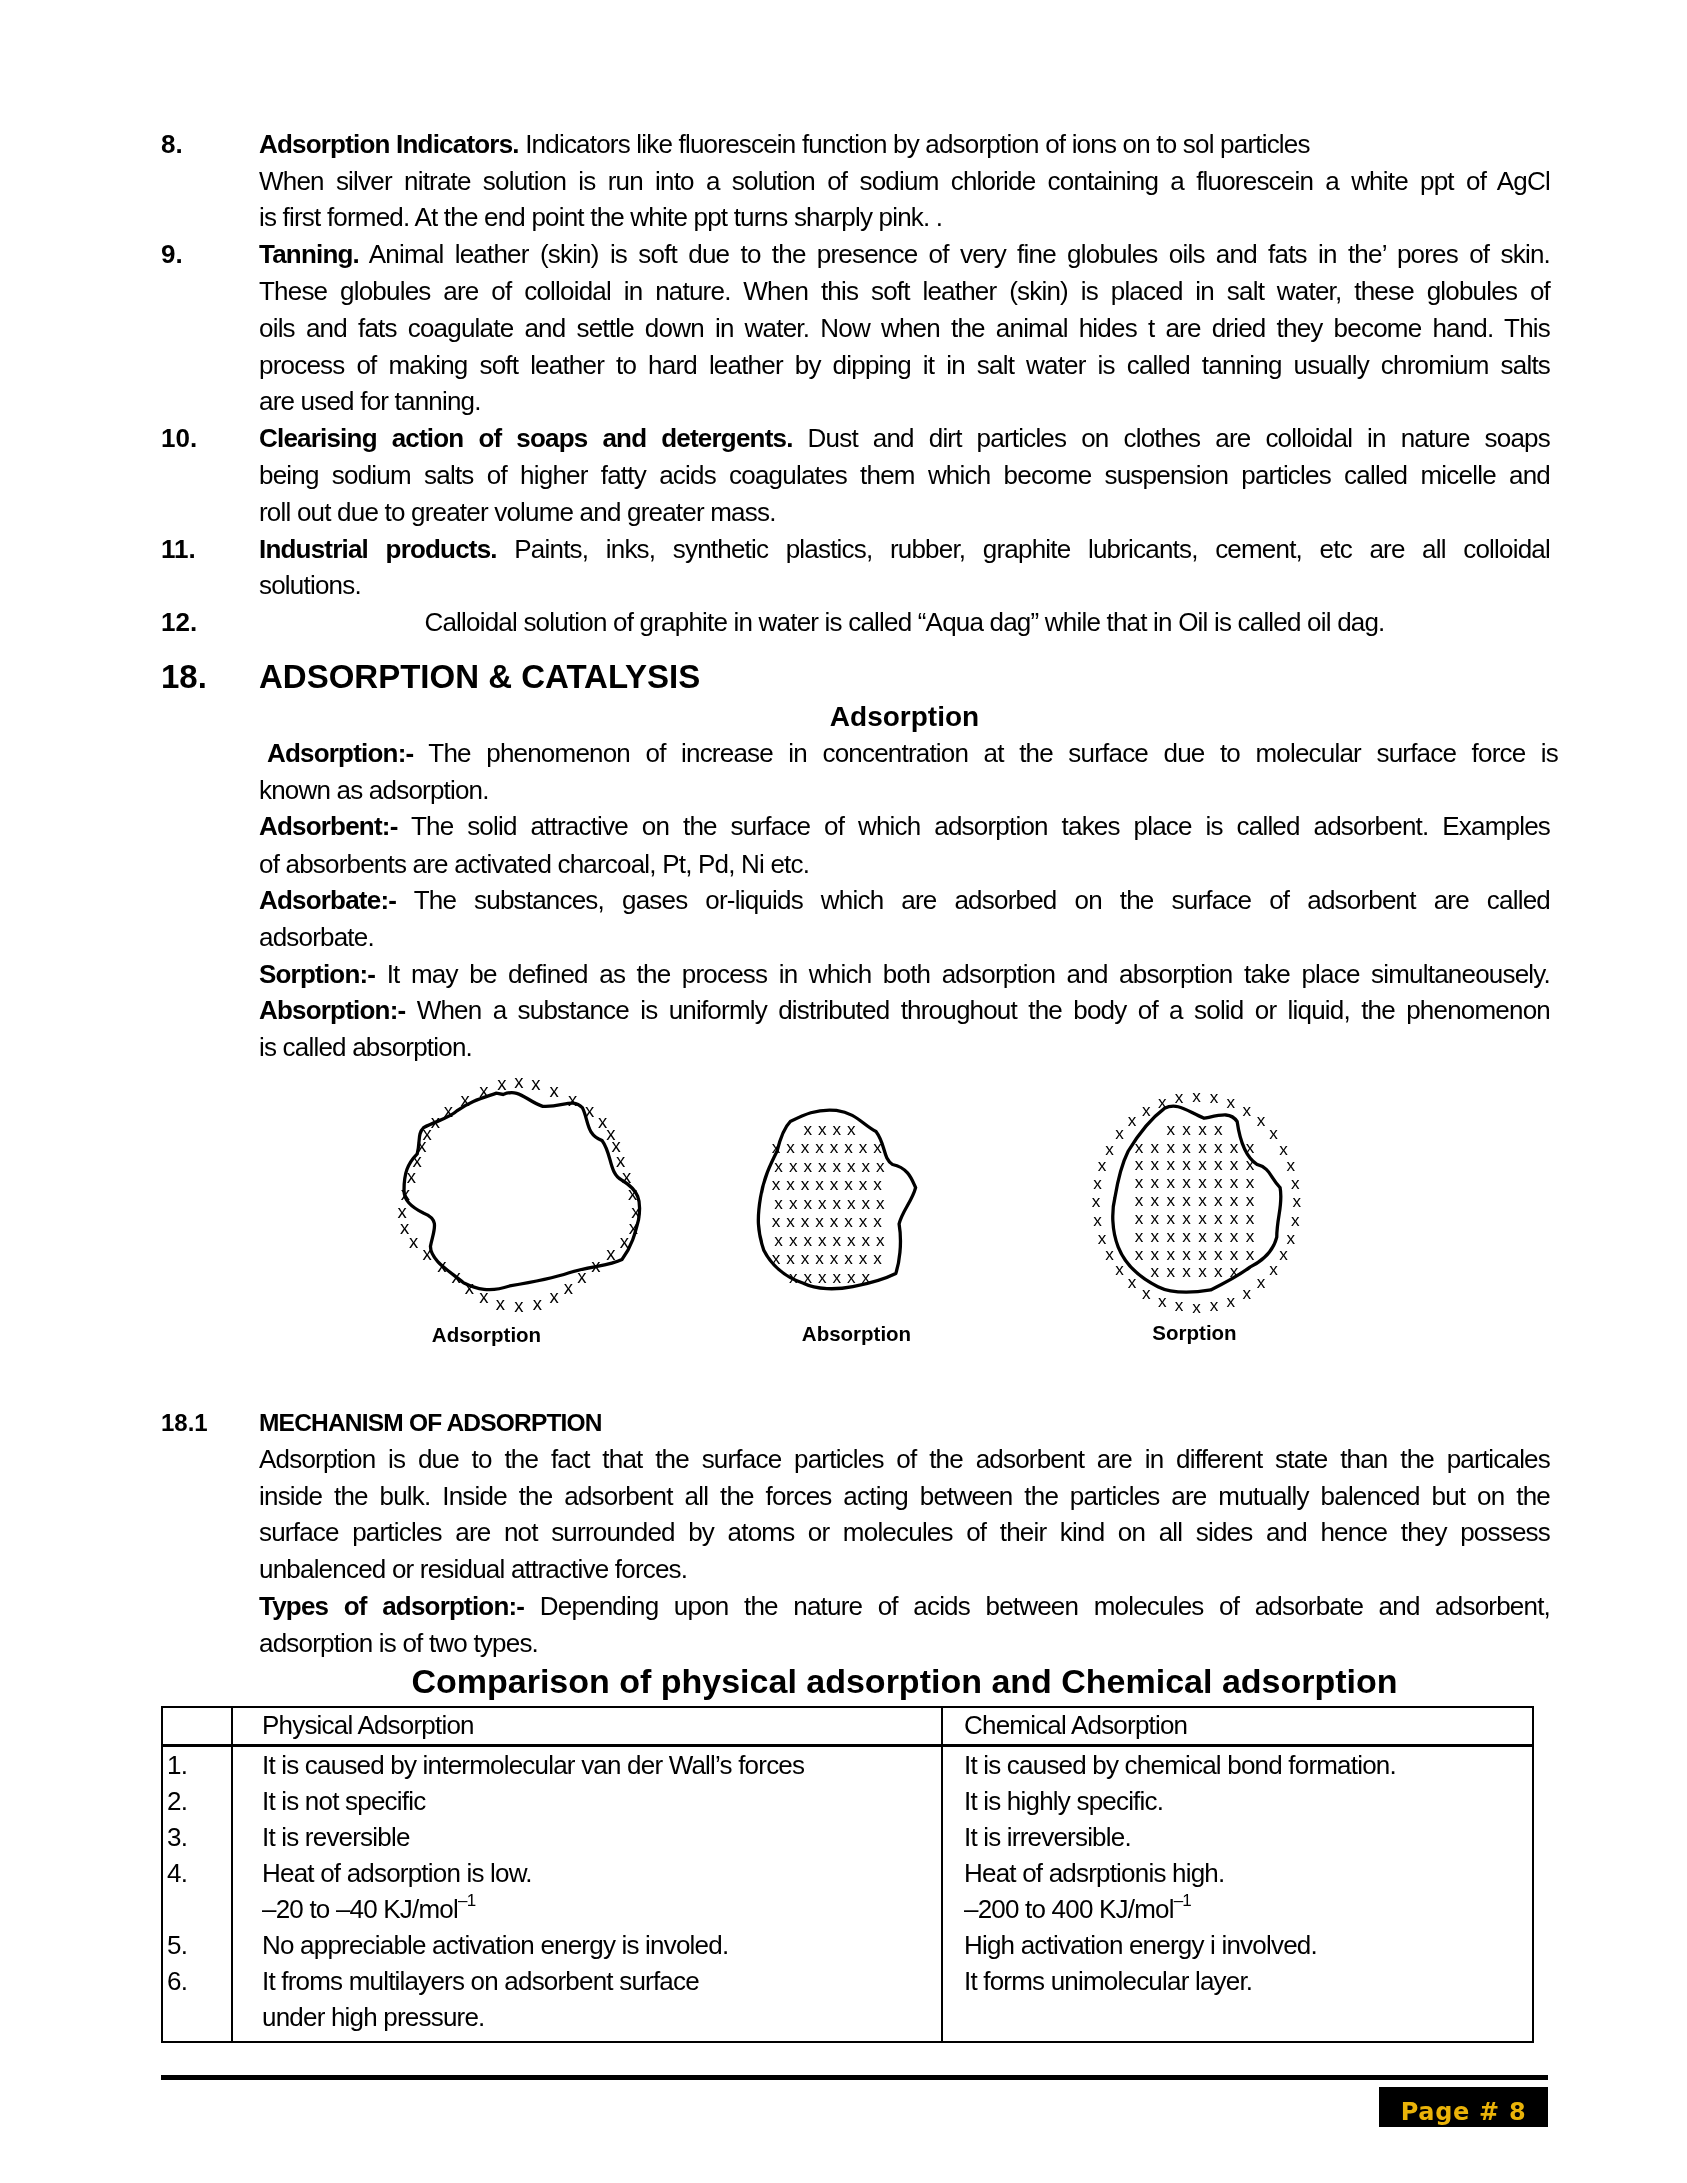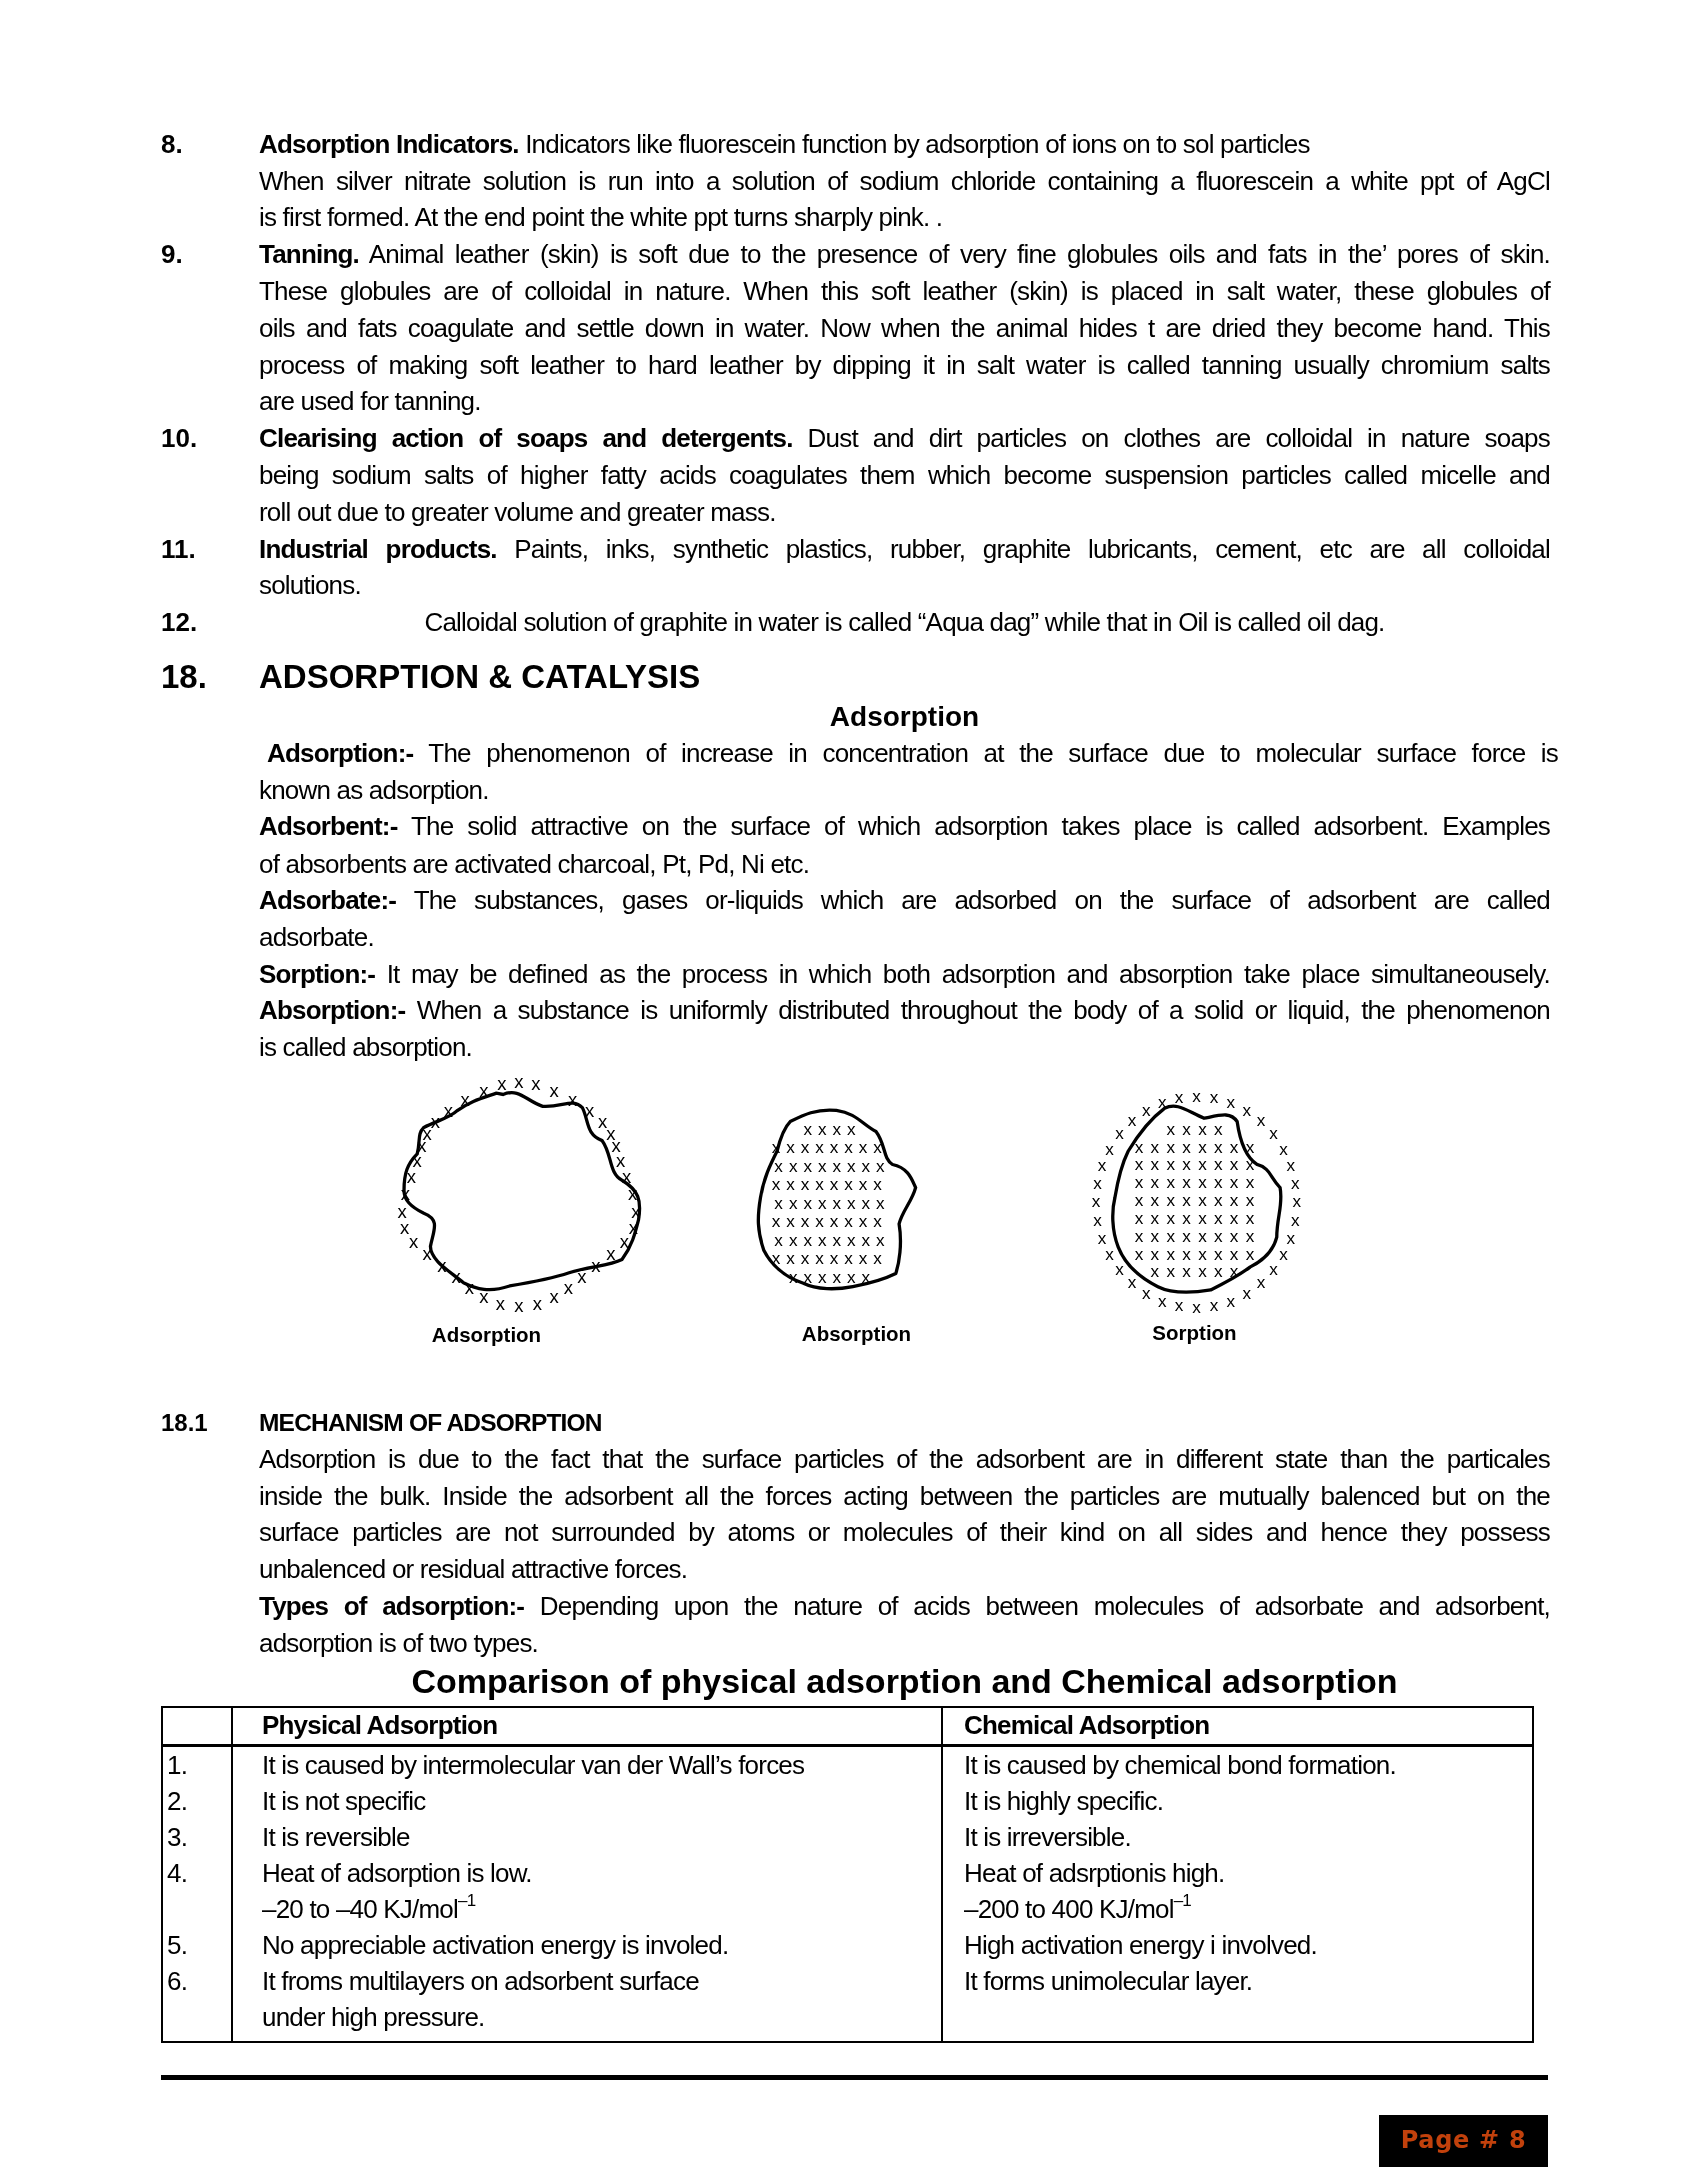--- a/index.html
+++ b/index.html
@@ -10,30 +10,30 @@
   .just { text-align: justify; text-align-last: justify; }
   .num { position: absolute; left: 161px; font-size: 26px; line-height: 37px; font-weight: bold; }
   b { font-weight: bold; }
   .h18 { font-size: 33px; font-weight: bold; letter-spacing: 0px; }
   .center-title { position: absolute; left: 259px; width: 1291px; text-align: center; font-weight: bold; font-size: 28px; line-height: 37px; }
   .diagram { position: absolute; }
   .diag-label { position: absolute; font-weight: bold; font-size: 20.5px; text-align: center; width: 265px; }
   table.cmp { position: absolute; left: 161px; top: 1706px; width: 1373px; height: 337px; border-collapse: collapse;
               border: 2.6px solid #000; font-size: 26px; letter-spacing: -0.8px; }
   .cmp td { vertical-align: top; padding: 0; }
-  .cmp .hdr td { border-bottom: 3.3px solid #000; height: 36px; font-weight: bold; }
+  .cmp .hdr td { border-bottom: 3.3px solid #000; height: 36px; font-weight: normal; }
   .cmp .c0 { width: 64px; border-right: 2.6px solid #000; padding-left: 4px; }
   .cmp .c1 { width: 679px; border-right: 2.6px solid #000; padding-left: 29px; }
   .cmp .c2 { padding-left: 21px; }
   .cmp .row td { line-height: 36px; }
   .cmp .hdr td { line-height: 34px; }
   sup { font-size: 17px; line-height: 0; vertical-align: 12px; }
   .rule { position: absolute; left: 161px; top: 2075px; width: 1387px; height: 5.3px; background: #000; }
-  .pagebox { position: absolute; left: 1379px; top: 2087px; width: 169px; height: 52px; background: #000; color: #c2410c;
-             font-family: "DejaVu Sans", sans-serif; font-weight: bold; font-size: 24px; line-height: 50px; text-align: center; letter-spacing: 0.7px; margin-top: 28px; }
+  .pagebox { position: absolute; left: 1379px; top: 2087px; width: 169px; height: 40px; background: #000; color: #eab308;
+             font-family: "DejaVu Sans", sans-serif; font-weight: bold; font-size: 24px; line-height: 50px; text-align: center; letter-spacing: 0.7px; }
 </style>
 </head>
 <body>
 
 <div id="items-top">
     <div class="num" style="top: 126px;">8.</div>
     <div class="line" style="top: 126px;"><b>Adsorption Indicators.</b><span> Indicators like fluorescein function by adsorption of ions on to sol particles</span></div>
     <div class="line just" style="top: 163px;"><span>When silver nitrate solution is run into a solution of sodium chloride containing a fluorescein a white ppt of AgCl</span></div>
     <div class="line" style="top: 199px;"><span>is first formed. At the end point the white ppt turns sharply pink.      .</span></div>
     <div class="num" style="top: 236px;">9.</div>

